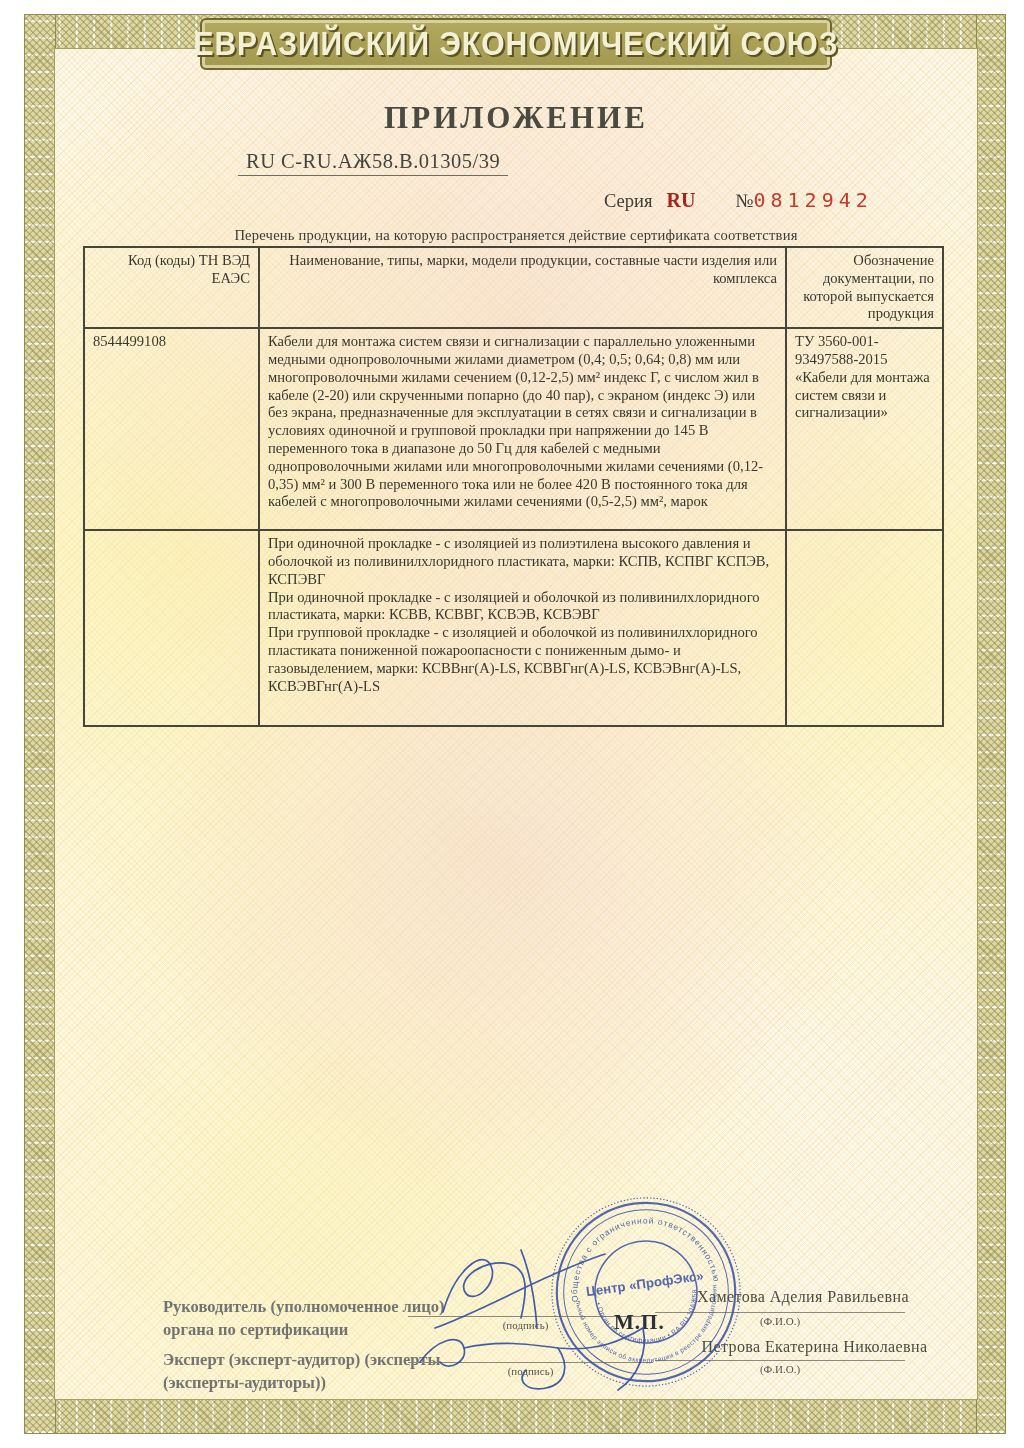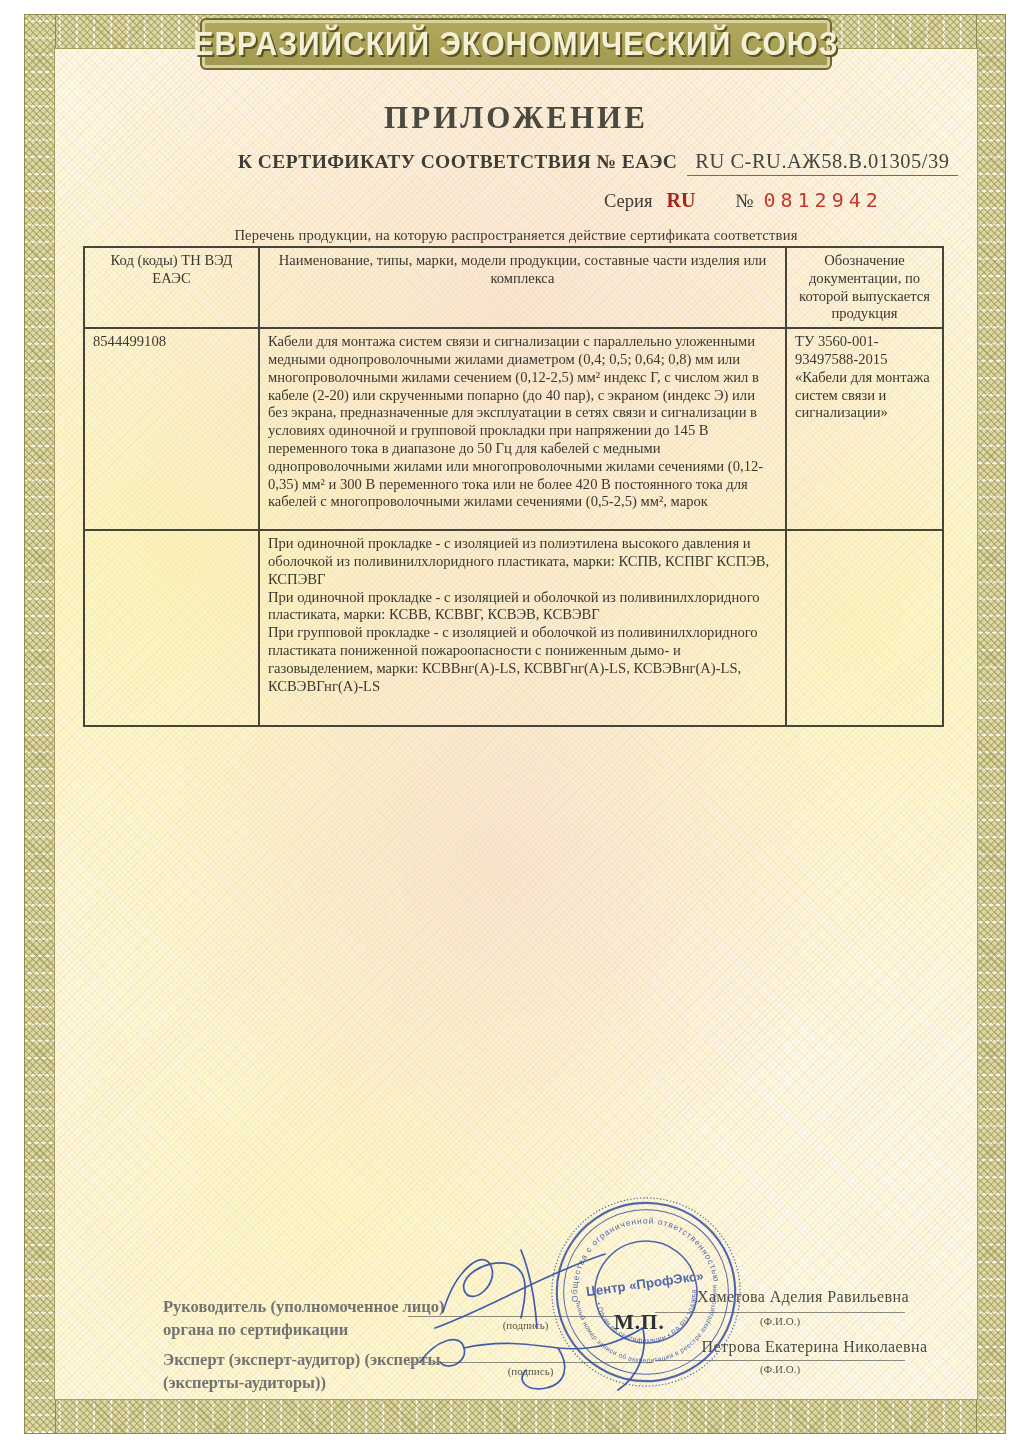--- a/index.html
+++ b/index.html
@@ -80,21 +80,21 @@
   }
   .series-row{
     position:absolute;left:604px;top:188px;
     display:flex;align-items:flex-end;white-space:nowrap;
   }
   .series-label{font-size:18.5px;color:#3f3e36;}
   .series-value{font-size:20px;font-weight:bold;color:#a8231b;margin-left:14px;}
   .number-label{font-size:19px;color:#3f3e36;margin-left:40px;}
   .form-number{
     font-family:"DejaVu Sans Mono","Liberation Mono",monospace;
-    font-size:20px;color:#c43a2b;letter-spacing:5px;margin-left:10px;
+    font-size:20px;color:#c43a2b;letter-spacing:5px;margin-left:0;
   }
   
   .table-caption{
     position:absolute;left:54px;right:46px;top:227px;
     text-align:center;font-size:14.6px;color:#3d3c34;letter-spacing:.2px;
   }
   table.products{
     position:absolute;left:83px;top:246px;width:859px;
     border-collapse:collapse;table-layout:fixed;
     font-size:14.6px;color:#39382f;
@@ -102,21 +102,21 @@
   table.products col.c1{width:175px;}
   table.products col.c2{width:527px;}
   table.products col.c3{width:157px;}
   table.products th, table.products td{
     border:2px solid #46453a;
     vertical-align:top;
     padding:4px 8px;
     line-height:17.8px;
     font-weight:normal;
   }
-  table.products th{text-align:center;height:62px;border-radius:10px;}
+  table.products th{text-align:right;height:62px;border-radius:10px;}
   td.code-cell{height:192px;}
   td.code-cell2{height:186px;}
   td.desc-cell p{margin:0;}
   .doc-cell{line-height:19px;}
   
   .sig-label{
     position:absolute;left:163px;
     font-size:16.5px;font-weight:bold;color:#737373;line-height:1.4;
   }
   .sig-line{
@@ -160,21 +160,20 @@
 
   <div class="paper"></div>
 
   <div class="banner">
     <span>ЕВРАЗИЙСКИЙ ЭКОНОМИЧЕСКИЙ СОЮЗ</span>
   </div>
 
   <div class="doc-title">ПРИЛОЖЕНИЕ</div>
 
   <div class="subtitle-row">
-    <span class="subtitle-label">К СЕРТИФИКАТУ СООТВЕТСТВИЯ № ЕАЭС</span>
     <span class="cert-number">RU С-RU.АЖ58.В.01305/39</span>
   </div>
 
   <div class="series-row">
     <span class="series-label">Серия</span>
     <span class="series-value">RU</span>
     <span class="number-label">№</span>
     <span class="form-number">0812942</span>
   </div>
 

